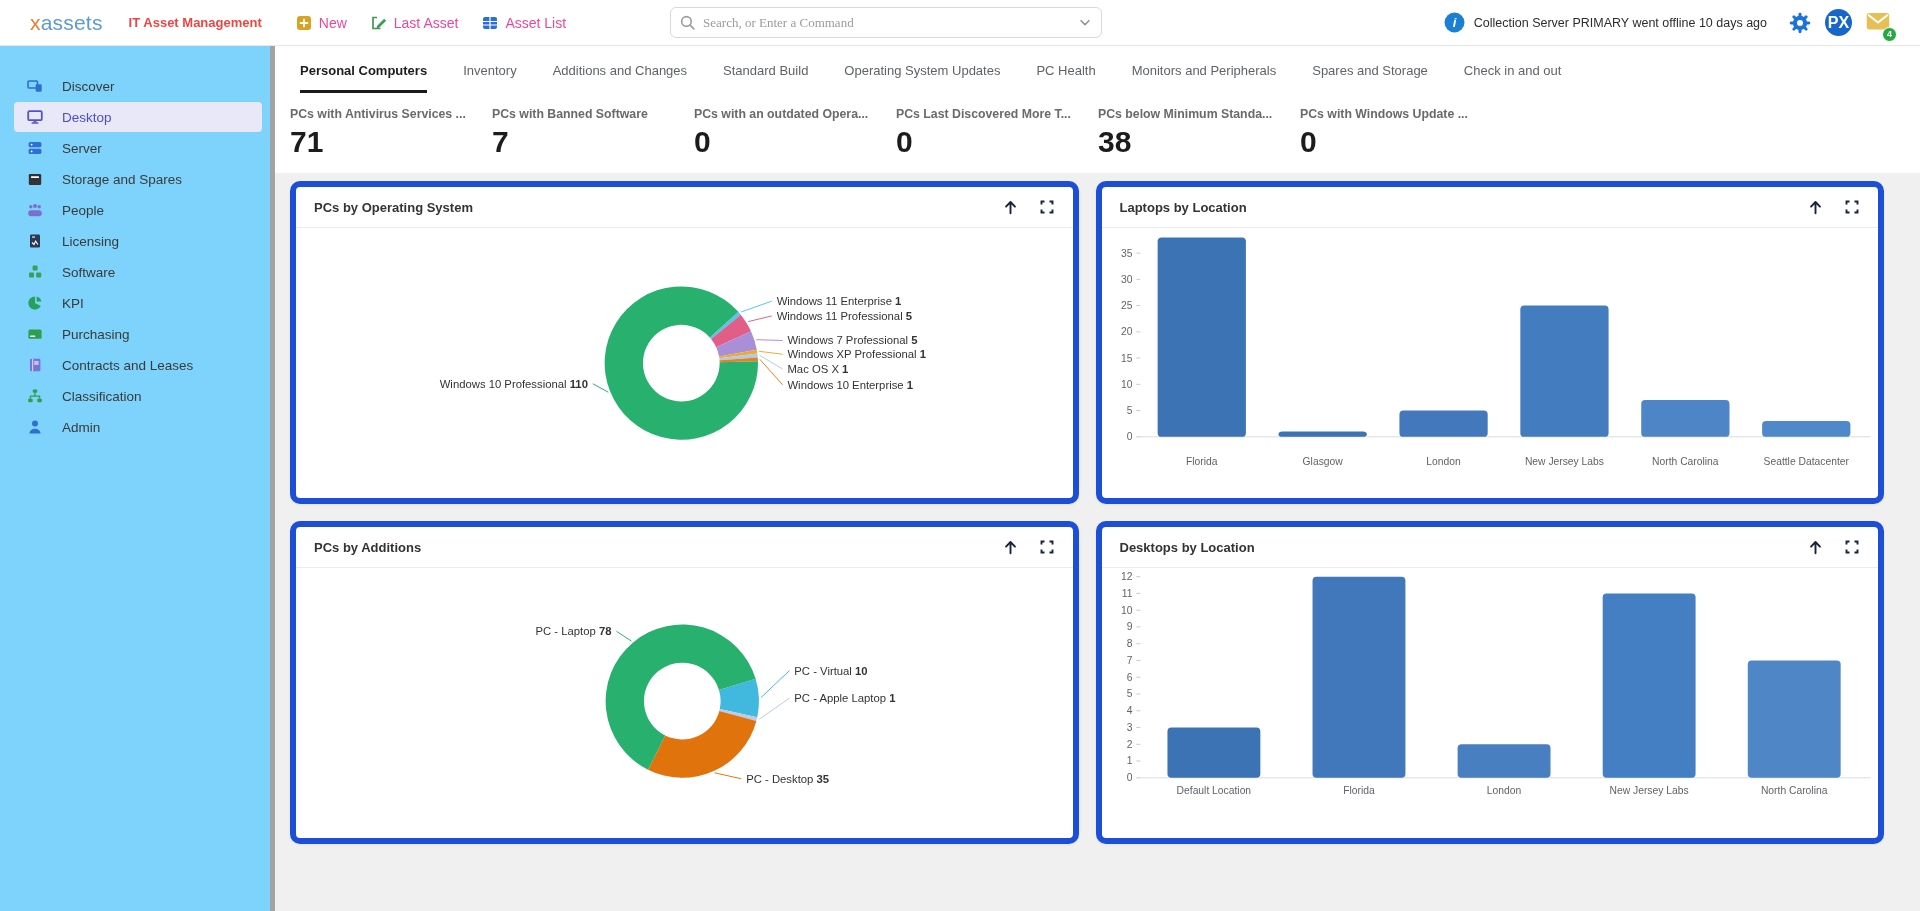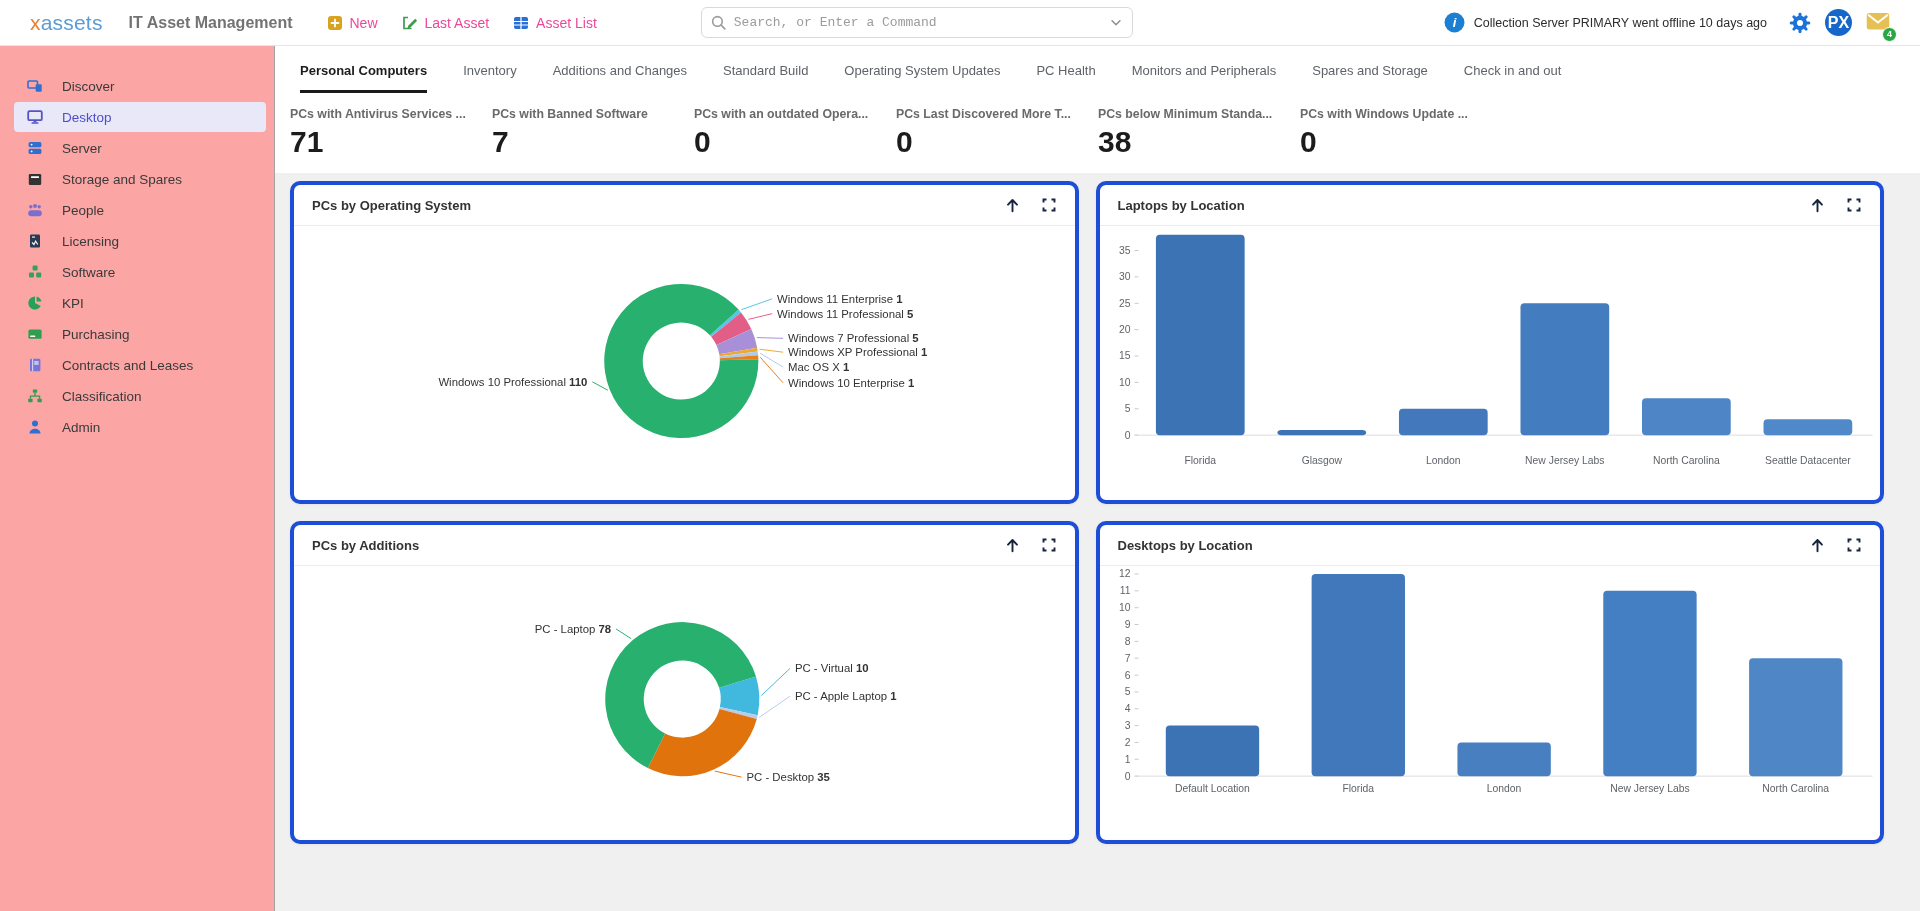--- a/index.html
+++ b/index.html
@@ -5,62 +5,62 @@
   * { margin:0; padding:0; box-sizing:border-box; }
   html,body { width:1920px; height:911px; overflow:hidden; }
   body { font-family:"Liberation Sans", sans-serif; background:#f0f0f1; color:#222; }
 
   
   .header { position:relative; height:46px; background:#fff; border-bottom:1px solid #e7e7e7;
             display:flex; align-items:center; z-index:5; }
   .logo { margin-left:30px; font-size:21px; letter-spacing:.2px; cursor:pointer; display:flex; }
   .logo .lx { color:#e87f2f; }
   .logo .lr { color:#5b9bd5; }
-  .app-title { margin-left:26px; font-size:16px; font-weight:700; color:#737373; }
+  .app-title { margin-left:26px; font-size:13px; font-weight:700; color:#ef4444; }
   .actions { display:flex; margin-left:34px; gap:24px; }
   .action-btn { display:flex; align-items:center; gap:7px; font-size:14px; color:#ec4899; cursor:pointer; }
   .searchwrap { position:relative; margin-left:104px; width:432px; }
   .searchwrap input { width:100%; height:31px; border:1px solid #d9d9d9; border-radius:6px;
                       padding:0 34px 0 32px; font-size:13px; color:#444; background:#fff; outline:none;
-                      font-family:Liberation Mono, monospace; }
+                      font-family:Liberation Serif, serif; }
   .searchwrap input::placeholder { color:#9b9b9b; }
   .searchwrap .mag { position:absolute; left:9px; top:7px; }
   .searchwrap .chev { position:absolute; right:10px; top:9px; cursor:pointer; }
   .rightgrp { margin-left:auto; margin-right:30px; display:flex; align-items:center; gap:14px; }
   .notif { display:flex; align-items:center; gap:9px; margin-right:8px; }
   .notif-text { font-size:12.5px; color:#2c2c2c; }
   .avatar { width:27px; height:27px; border-radius:50%; background:#1667c9; color:#fff;
             font-size:16px; font-weight:700; display:flex; align-items:center; justify-content:center; cursor:pointer; }
   .mailwrap { position:relative; cursor:pointer; }
   .mail-badge { position:absolute; right:-7px; bottom:-5px; width:15px; height:15px; border-radius:50%;
                 background:#27a844; color:#fff; font-size:9px; font-weight:700;
                 display:flex; align-items:center; justify-content:center; border:1px solid #fff; }
   .iconbtn { cursor:pointer; display:flex; align-items:center; }
 
   
   .shell { display:flex; height:865px; }
-  .sidebar { width:275px; background:#fca5a5; border-right:1px solid #a3a3a3; padding-top:24px; flex:none; }
+  .sidebar { width:275px; background:#7dd3fc; border-right:5px solid #a3a3a3; padding-top:24px; flex:none; }
   .side-item { display:flex; align-items:center; height:30px; margin:1px 8px 1px 14px; padding-left:12px;
                border-radius:4px; gap:19px; cursor:pointer; font-size:13.5px; color:#3a3a3a; }
   .side-item.sel { background:#e8e8f8; color:#4d4dce; font-weight:400; }
   .side-item .si { width:17px; height:17px; display:flex; align-items:center; justify-content:center; }
 
   .main { flex:1; display:flex; flex-direction:column; }
   .topband { background:#fff; padding:0 0 6px 0; }
   .tabs { display:flex; gap:36px; padding:17px 25px 0 25px; }
   .tab { font-size:13px; color:#5f6368; padding-bottom:12px; cursor:pointer; border-bottom:3px solid transparent; }
   .tab.active { color:#1c1c1c; font-weight:700; border-bottom-color:#1a1a1a; }
   .kpis { display:flex; padding:14px 0 10px 15px; }
   .kpi { width:202px; cursor:pointer; }
   .kpi .kl { font-size:12.3px; font-weight:600; color:#6a6a6a; }
   .kpi .kv { font-size:30px; font-weight:700; color:#1c1c1c; margin-top:6px; line-height:1; }
 
   .cards { flex:1; display:grid; grid-template-columns:1fr 1fr; grid-auto-rows:323px; gap:17px;
            padding:8px 36px 20px 15px; background:#f0f0f1; }
-  .card { background:#fff; border:4px solid #1d4ed8; border-radius:10px; box-shadow:0 1px 3px rgba(0,0,0,.05);
+  .card { background:#fff; border:6px solid #1d4ed8; border-radius:10px; box-shadow:0 1px 3px rgba(0,0,0,.05);
           display:flex; flex-direction:column; overflow:hidden; }
   .card-h { display:flex; align-items:center; height:41px; padding:0 18px; border-bottom:1px solid #ececec; flex:none; }
   .card-h h3 { font-size:13px; font-weight:600; color:#333; }
   .card-h .cicons { margin-left:auto; display:flex; gap:20px; }
   .card-body { flex:1; }
   svg text { font-family:"Liberation Sans", sans-serif; }
   .dlabel { font-size:11.5px; fill:#333; }
   .tick { font-size:10.5px; fill:#5f6368; }
   .cat { font-size:10.5px; fill:#5f6368; }
 </style>

